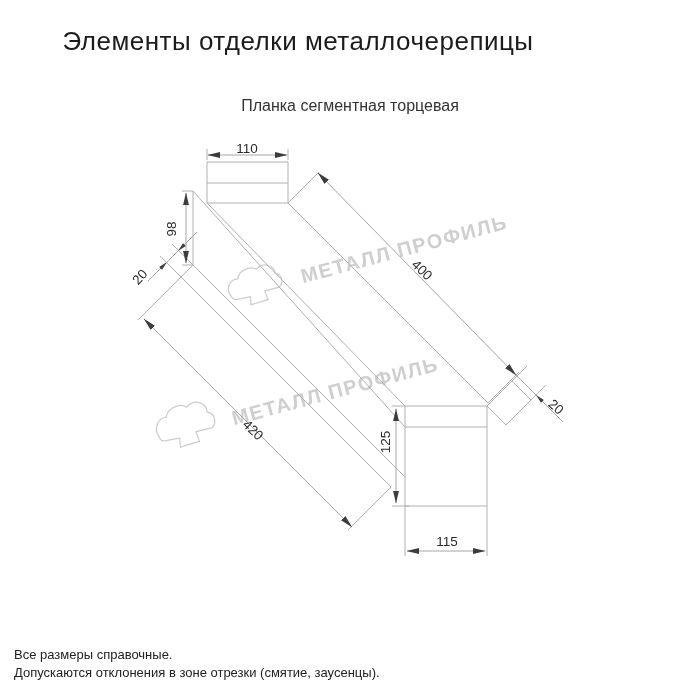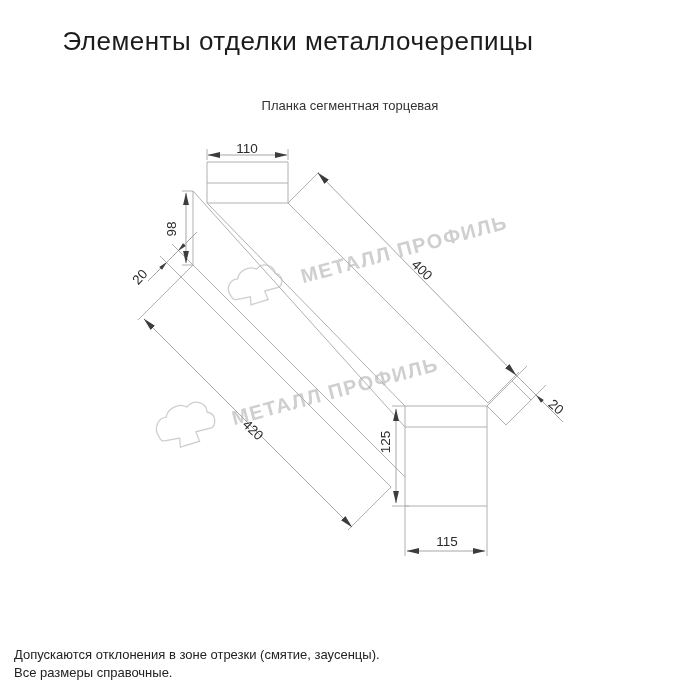--- a/index.html
+++ b/index.html
@@ -10,21 +10,21 @@
   body{
     width:700px;height:700px;position:relative;background:var(--bg);
     font-family:"Liberation Sans", sans-serif;overflow:hidden;
   }
   .page-title{
     position:absolute;left:0;top:26px;width:596px;text-align:center;
     font-size:26px;font-weight:400;color:var(--title);letter-spacing:0.5px;
   }
   .product-name{
     position:absolute;left:0;top:95px;width:700px;text-align:center;
-    font-size:13px;line-height:21px;color:#333333;
+    font-size:16px;line-height:21px;color:#333333;
   }
   .drawing-svg{position:absolute;left:0;top:0;}
   .footer-notes{
     position:absolute;left:14px;top:646px;
     font-size:13px;line-height:17.5px;color:#222222;
   }
   .wm-text{
     font-size:20px;font-weight:bold;letter-spacing:1.5px;fill:var(--wm);
   }
   .dim-text{font-size:13.5px;fill:var(--text);}
@@ -117,15 +117,15 @@
     <text class="dim-text" transform="translate(140,277) rotate(-48)" text-anchor="middle" dominant-baseline="central">20</text>
     <text class="dim-text" transform="translate(422,270) rotate(44)" text-anchor="middle" dominant-baseline="central">400</text>
     <text class="dim-text" transform="translate(556,407) rotate(42)" text-anchor="middle" dominant-baseline="central">20</text>
     <text class="dim-text" transform="translate(253,430) rotate(44)" text-anchor="middle" dominant-baseline="central">420</text>
     <text class="dim-text" transform="translate(385,442) rotate(-90)" text-anchor="middle" dominant-baseline="central">125</text>
     <text class="dim-text" x="447" y="541" text-anchor="middle" dominant-baseline="central">115</text>
   </g>
 </svg>
 
 <div class="footer-notes">
+  <div>Все размеры справочные.</div>
   <div>Допускаются отклонения в зоне отрезки (смятие, заусенцы).</div>
-  <div>Все размеры справочные.</div>
 </div>
 
 </body></html>

